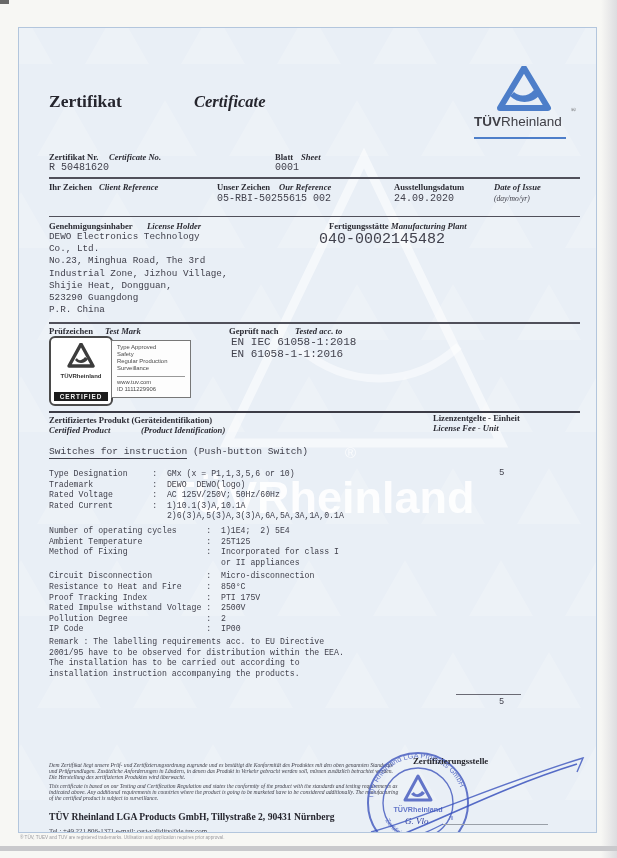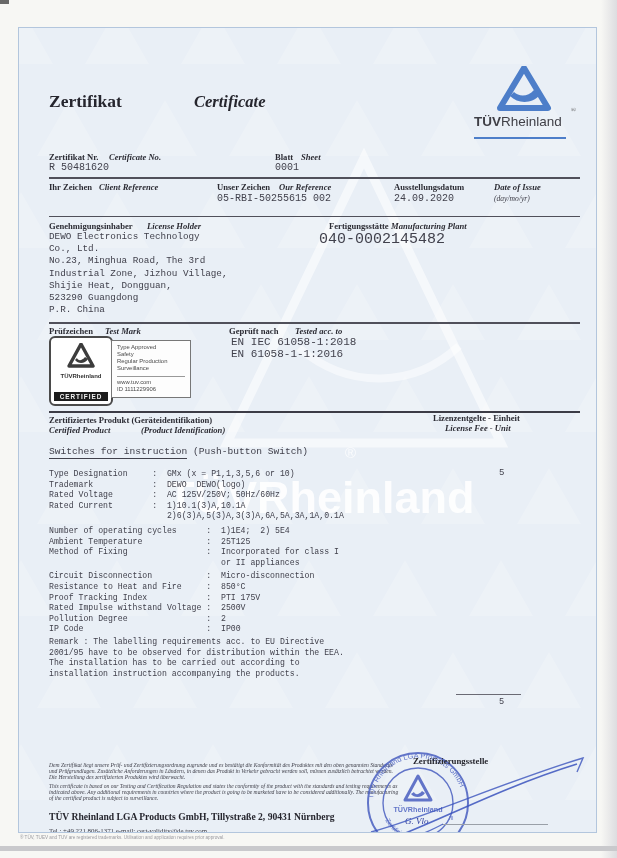--- a/index.html
+++ b/index.html
@@ -232,21 +232,21 @@
         <div class="std-line">EN IEC 61058-1:2018</div>
         <div class="std-line">EN 61058-1-1:2016</div>
       </div>
 
     <div class="rule-thick" style="left:30px;top:383px;width:531px;"></div>
 
     <div class="abs lbl" style="left:30px;top:387px;">Zertifiziertes Produkt (Geräteidentifikation)</div>
     <div class="abs lbl-i" style="left:30px;top:397px;">Certified Product</div>
     <div class="abs lbl-i" style="left:122px;top:397px;">(Product Identification)</div>
     <div class="abs lbl" style="left:414px;top:385px;">Lizenzentgelte - Einheit</div>
-    <div class="abs lbl-i" style="left:426px;top:395px;">License Fee - Unit</div>
+    <div class="abs lbl-i" style="left:414px;top:395px;">License Fee - Unit</div>
 
     <div class="abs mono" style="left:30px;top:418px;font-size:9.6px;"><span style="border-bottom:1px solid #41414c;padding-bottom:1px;">Switches for instruction</span><span> (Push-button Switch)</span></div>
 
     <div class="abs mono" style="left:480px;top:440px;font-size:9px;">5</div>
 
     <div class="spec-lines">
         <div class="spec-line">Type Designation     :  GMx (x = P1,1,3,5,6 or 10)</div>
         <div class="spec-line">Trademark            :  DEWO  DEWO(logo)</div>
         <div class="spec-line">Rated Voltage        :  AC 125V/250V; 50Hz/60Hz</div>
         <div class="spec-line">Rated Current        :  1)10.1(3)A,10.1A</div>

